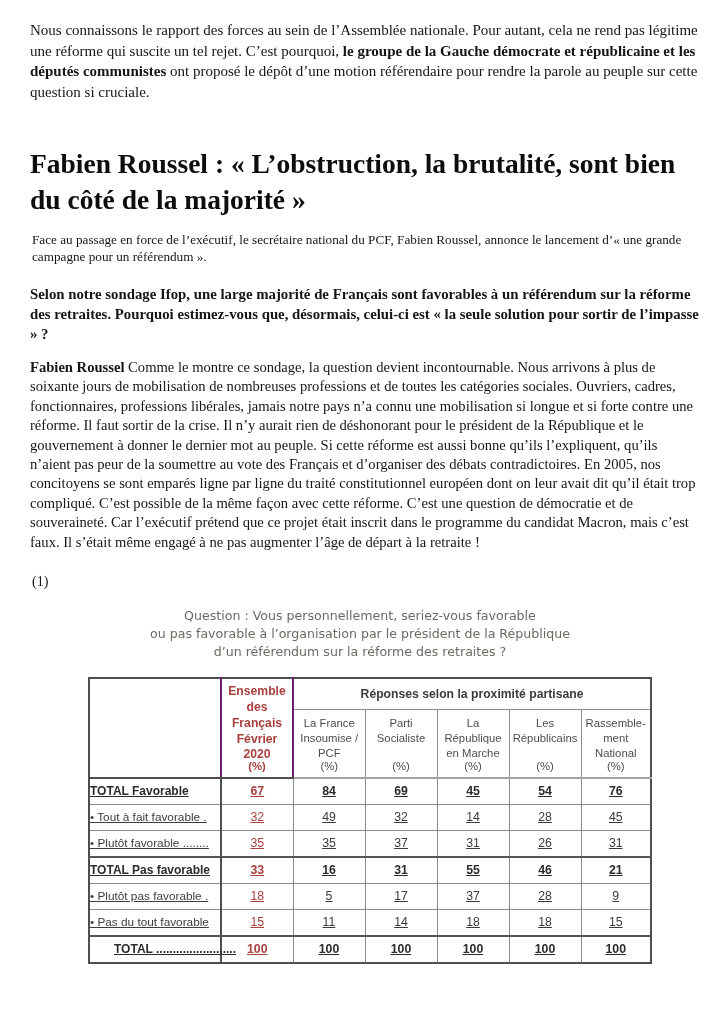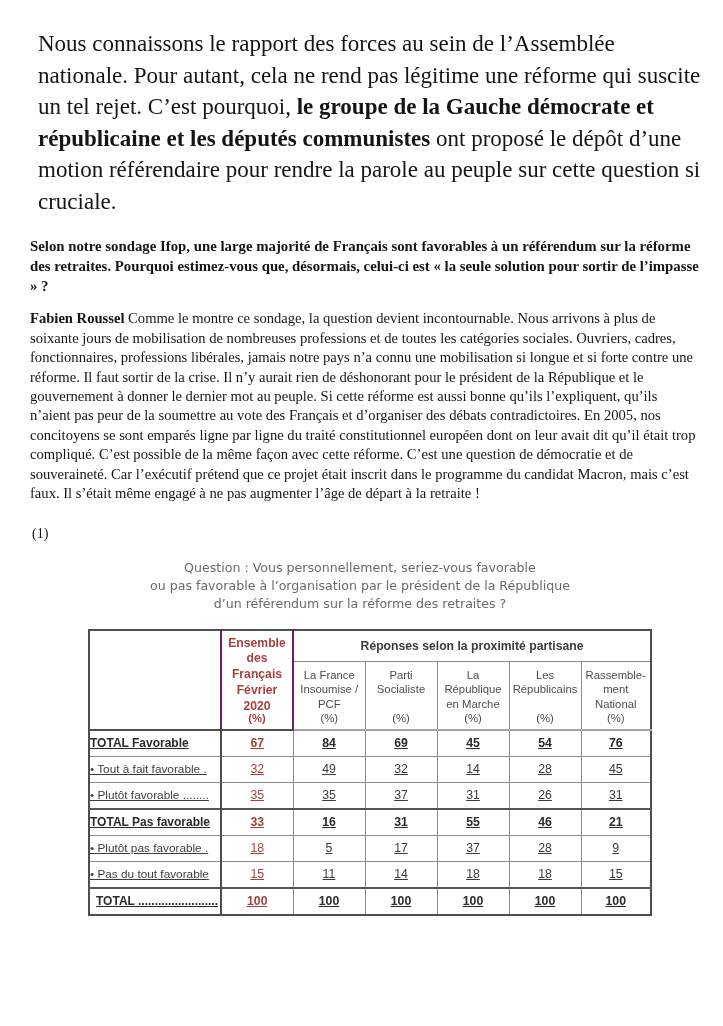--- a/index.html
+++ b/index.html
@@ -16,23 +16,23 @@
     box-sizing: border-box;
     width: 723px;
     height: 1026px;
     padding: 20px 27px 0 30px;
     font-family: "Liberation Serif", serif;
     color: #151515;
   }
 
   
   .intro {
-    margin: 8px;
+    margin: 0;
     width: 668px;
-    font-size: 23px;
+    font-size: 15px;
     line-height: 1.37;
   }
   .headline {
     margin: 44px 0 0 0;
     width: 682px;
     font-size: 27.5px;
     line-height: 1.3;
     font-weight: bold;
     color: #0d0d0d;
   }
@@ -144,30 +144,32 @@
   }
   .val {
     text-align: center;
     font-size: 12.3px;
     color: #3a3a3a;
   }
   .val.red { color: #a8413d; }
   tr.total-row .lbl { font-weight: bold; color: #2b2b2b; font-size: 12px; }
   tr.total-row .val { font-weight: bold; color: #2b2b2b; }
   tr.total-row .val.red { color: #a8413d; }
-  .lbl.indent { padding-left: 6px; }
+  .lbl.indent { padding-left: 24px; }
 </style>
 </head>
 <body>
 
 <div class="page">
 
   <p class="intro"><span>Nous connaissons le rapport des forces au sein de l’Assemblée nationale. Pour autant, cela ne rend pas légitime une réforme qui suscite un tel rejet. C’est pourquoi, </span><b>le groupe de la Gauche démocrate et républicaine et les députés communistes</b><span> ont proposé le dépôt d’une motion référendaire pour rendre la parole au peuple sur cette question si cruciale.</span></p>
 
-
+  <h1 class="headline">Fabien Roussel : « L’obstruction, la brutalité, sont bien du côté de la majorité »</h1>
+
+  <p class="standfirst">Face au passage en force de l’exécutif, le secrétaire national du PCF, Fabien Roussel, annonce le lancement d’« une grande campagne pour un référendum ».</p>
 
   <p class="interview-q">Selon notre sondage Ifop, une large majorité de Français sont favorables à un référendum sur la réforme des retraites. Pourquoi estimez-vous que, désormais, celui-ci est « la seule solution pour sortir de l’impasse » ?</p>
 
   <p class="answer"><b>Fabien Roussel</b><span> Comme le montre ce sondage, la question devient incontournable. Nous arrivons à plus de soixante jours de mobilisation de nombreuses professions et de toutes les catégories sociales. Ouvriers, cadres, fonctionnaires, professions libérales, jamais notre pays n’a connu une mobilisation si longue et si forte contre une réforme. Il faut sortir de la crise. Il n’y aurait rien de déshonorant pour le président de la République et le gouvernement à donner le dernier mot au peuple. Si cette réforme est aussi bonne qu’ils l’expliquent, qu’ils n’aient pas peur de la soumettre au vote des Français et d’organiser des débats contradictoires. En 2005, nos concitoyens se sont emparés ligne par ligne du traité constitutionnel européen dont on leur avait dit qu’il était trop compliqué. C’est possible de la même façon avec cette réforme. C’est une question de démocratie et de souveraineté. Car l’exécutif prétend que ce projet était inscrit dans le programme du candidat Macron, mais c’est faux. Il s’était même engagé à ne pas augmenter l’âge de départ à la retraite !</span></p>
 
   <p class="footnote">(1)</p>
 
   <div class="survey">
     <p class="survey-question">Question : Vous personnellement, seriez-vous favorable
 ou pas favorable à l’organisation par le président de la République

